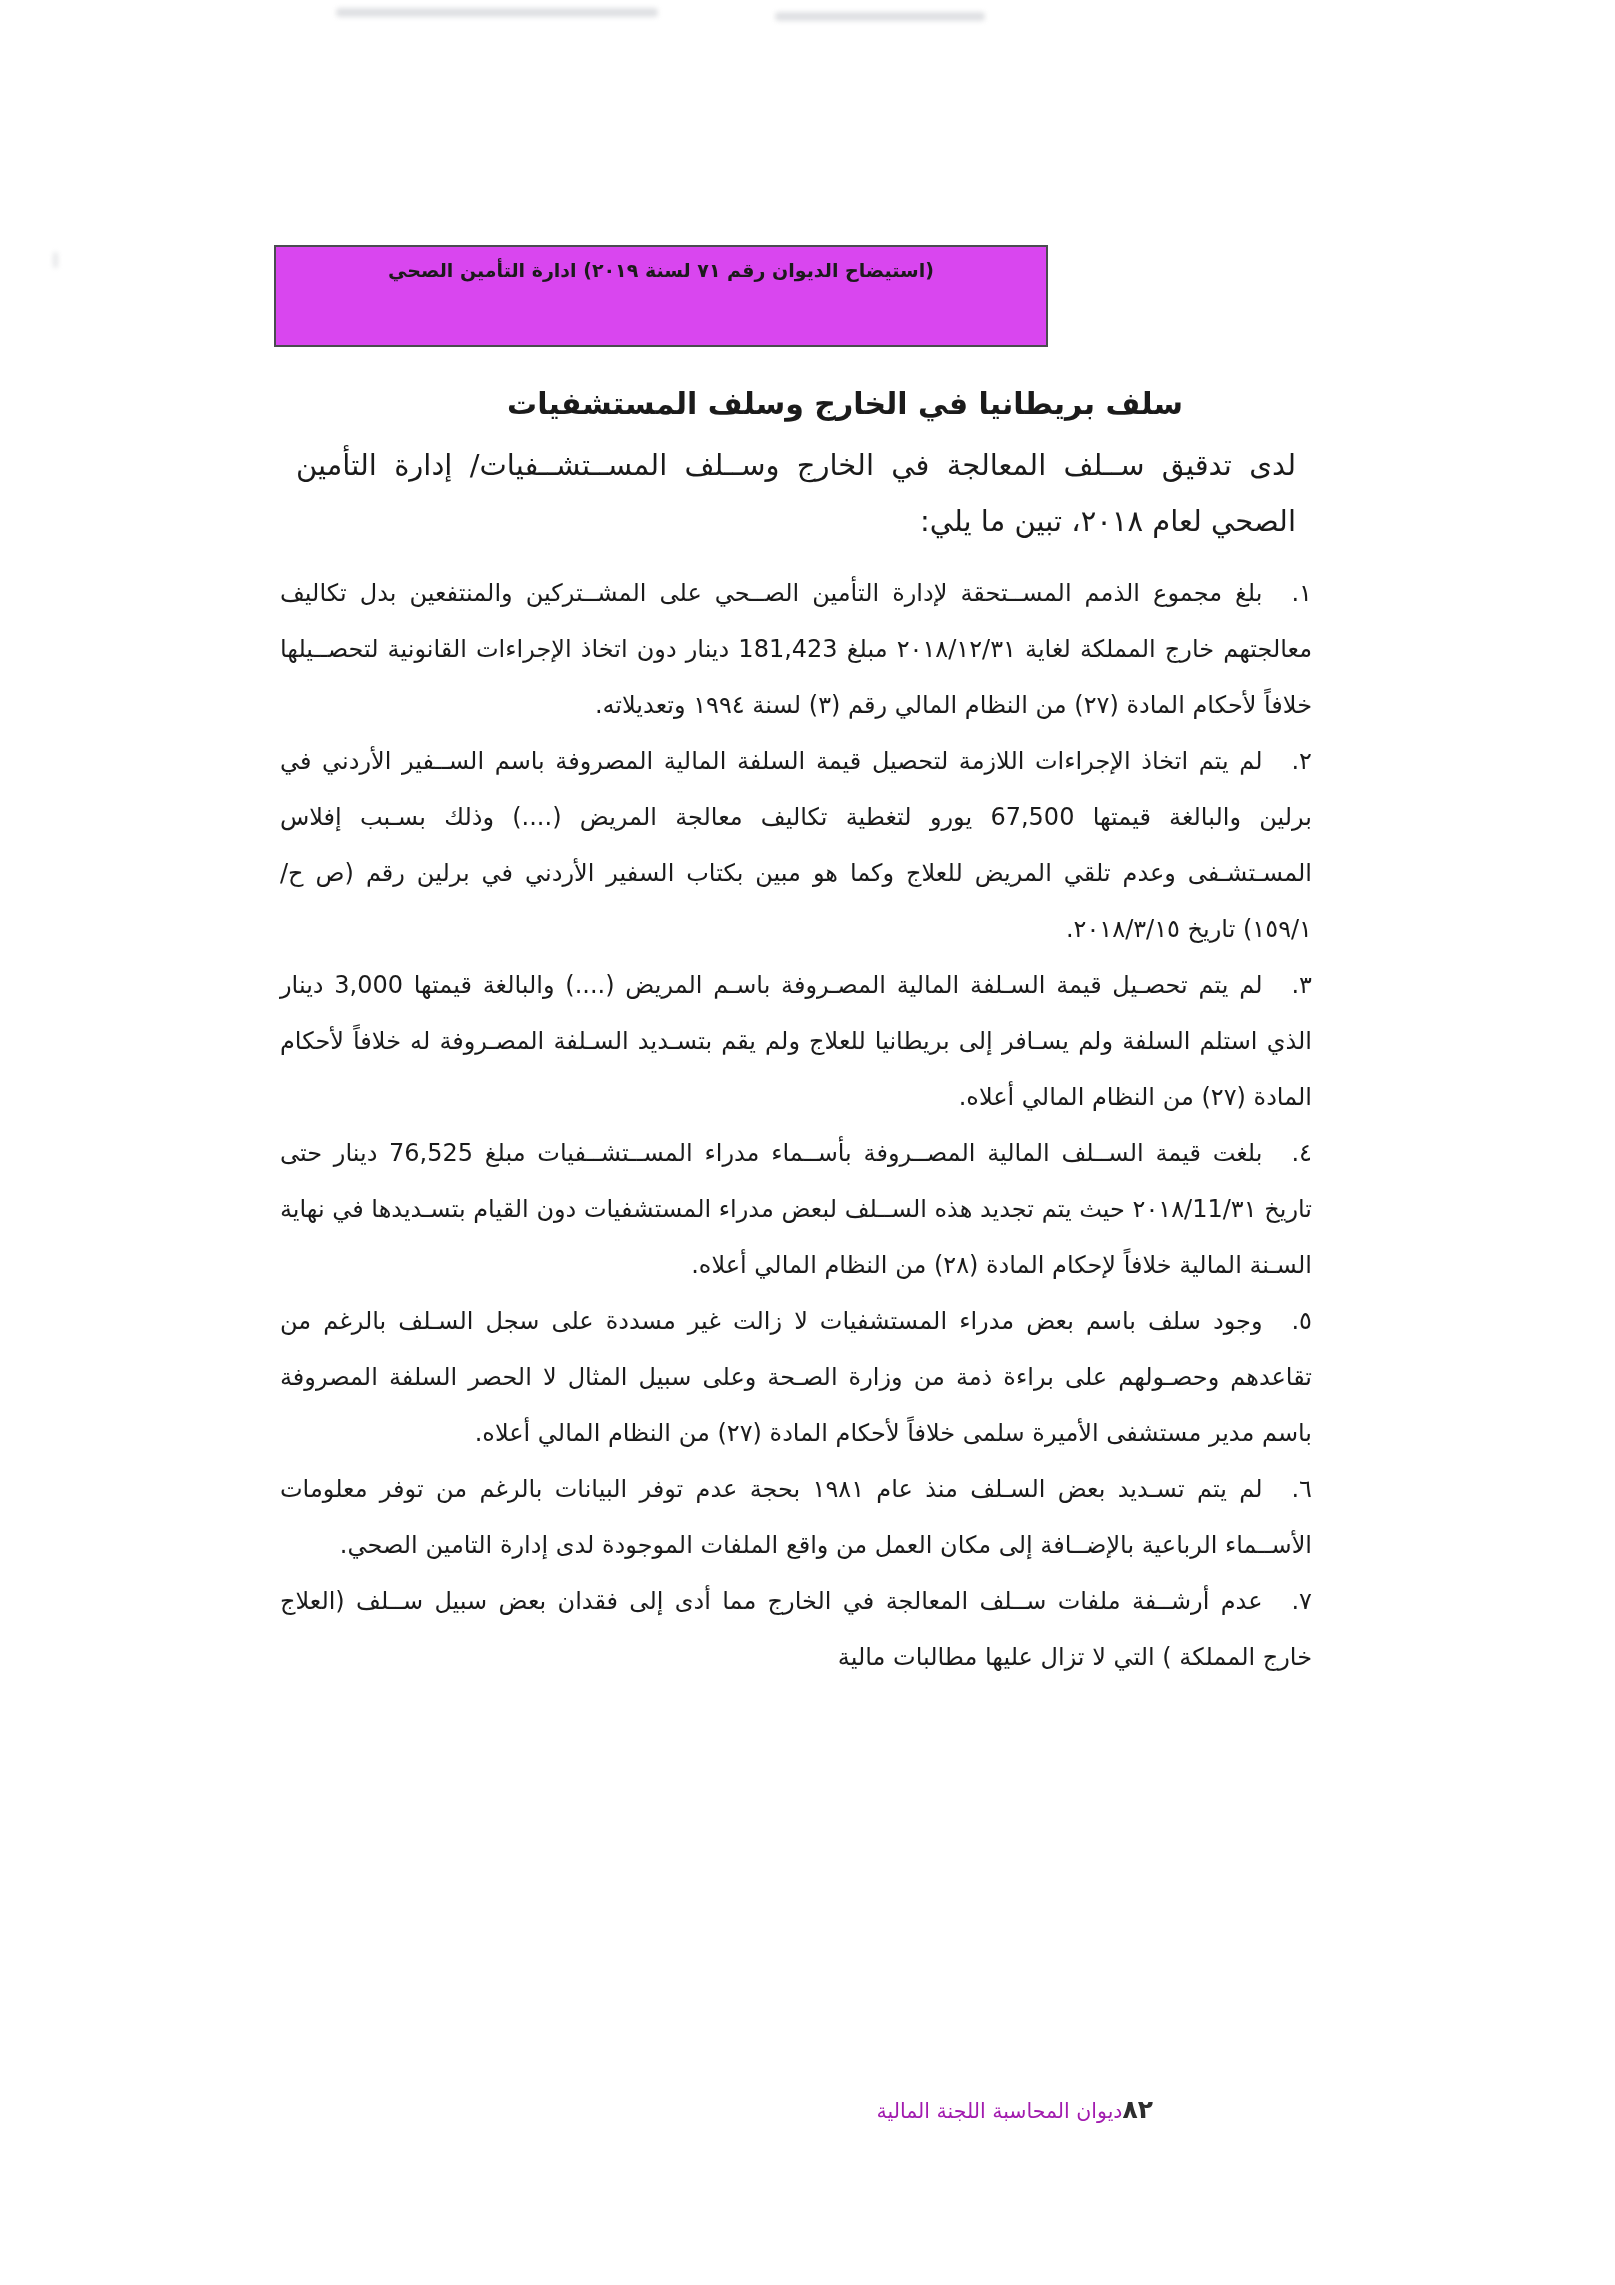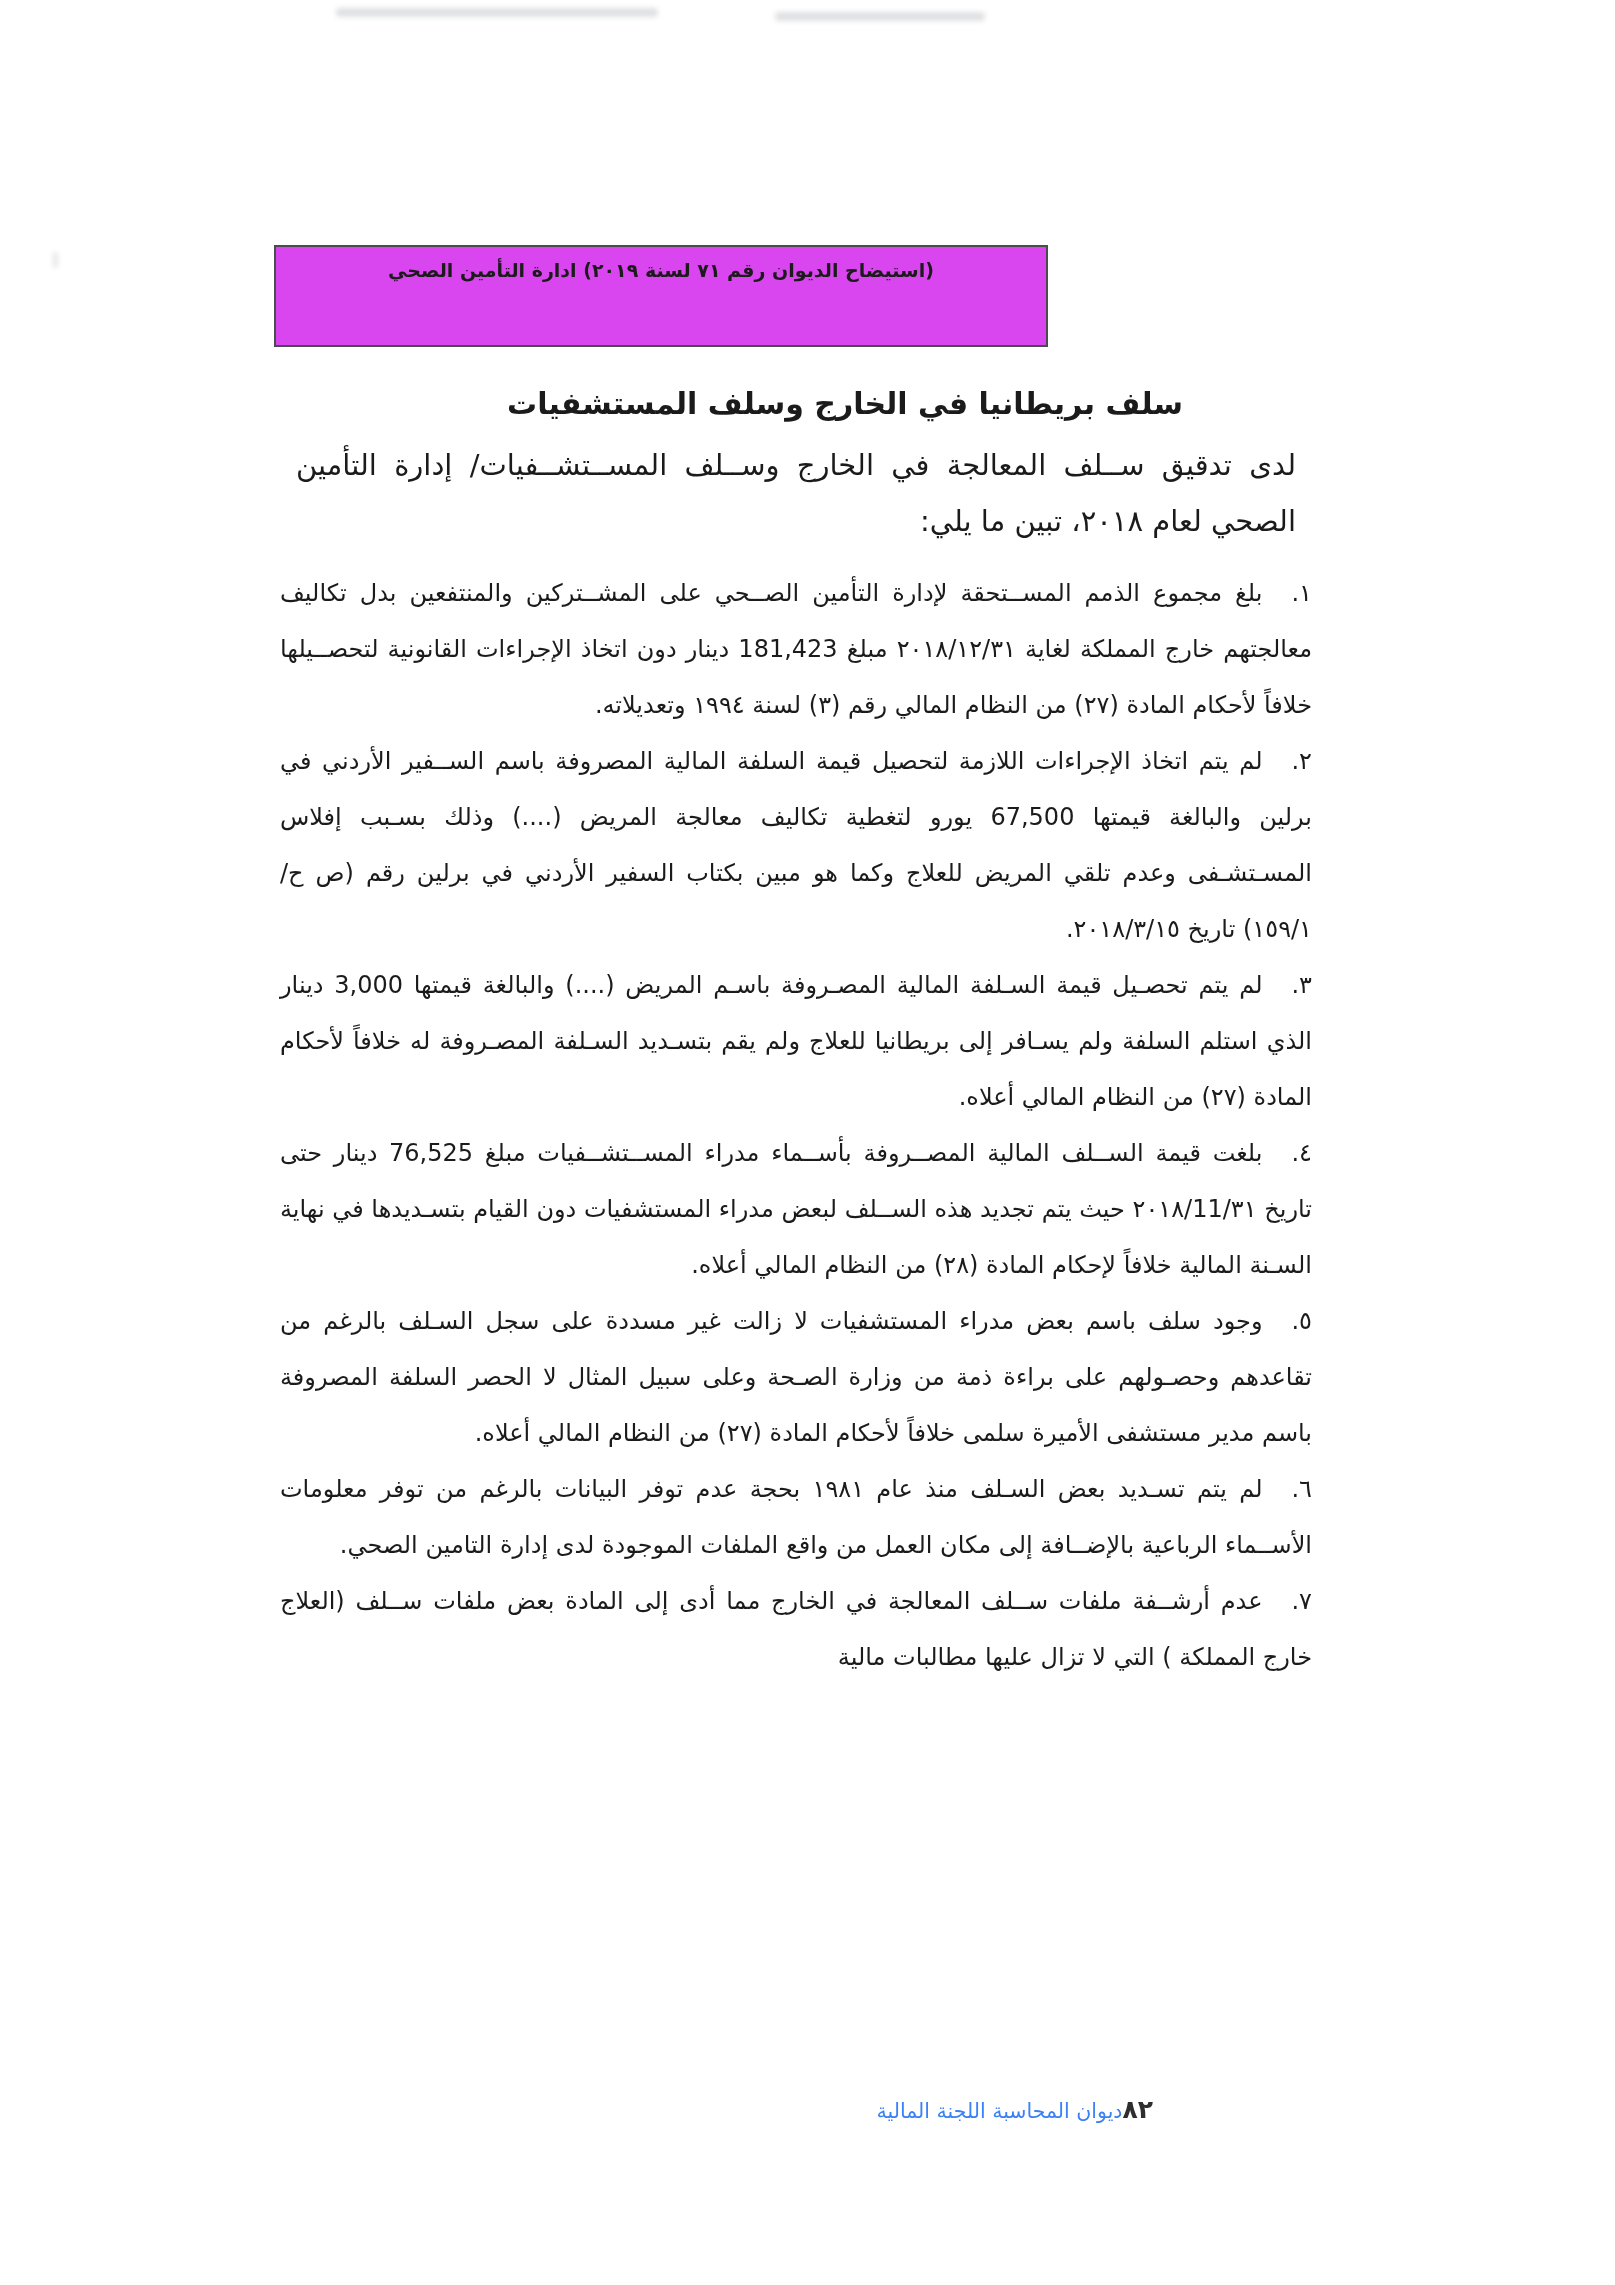--- a/index.html
+++ b/index.html
@@ -88,21 +88,21 @@
     direction: rtl;
     white-space: nowrap;
   }
   .page-footer .pagenum {
     color: #2e2e2e;
     font-weight: bold;
     font-size: 25px;
     letter-spacing: 2px;
   }
   .page-footer .footer-text {
-    color: #3b82f6;
+    color: #a21caf;
     font-size: 20.5px;
     letter-spacing: 8.8px;
   }
 </style>
 </head>
 <body>
 
 <div class="page">
 
   <div class="scan-artifact art1"></div>
@@ -132,21 +132,21 @@
       <li class="finding">
         <span class="num">٤.</span><span class="txt">بلغت قيمة الســلف المالية المصــروفة بأســماء مدراء المســتشــفيات مبلغ 76,525 دينار حتى تاريخ ٢٠١٨/11/٣١ حيث يتم تجديد هذه الســلف لبعض مدراء المستشفيات دون القيام بتسـديدها في نهاية السـنة المالية خلافاً لإحكام المادة (٢٨) من النظام المالي أعلاه.</span>
       </li>
       <li class="finding">
         <span class="num">٥.</span><span class="txt">وجود سلف باسم بعض مدراء المستشفيات لا زالت  غير مسددة على سجل السـلف بالرغم من تقاعدهم وحصـولهم على براءة ذمة من وزارة الصـحة وعلى سبيل المثال لا الحصر السلفة المصروفة باسم مدير مستشفى الأميرة سلمى خلافاً لأحكام المادة (٢٧) من النظام المالي أعلاه.</span>
       </li>
       <li class="finding">
         <span class="num">٦.</span><span class="txt">لم يتم تسـديد بعض السـلف منذ عام ١٩٨١ بحجة عدم توفر البيانات بالرغم من توفر معلومات الأســماء الرباعية بالإضــافة إلى مكان العمل من واقع الملفات الموجودة لدى إدارة التامين الصحي.</span>
       </li>
       <li class="finding">
-        <span class="num">٧.</span><span class="txt">عدم أرشــفة ملفات ســلف المعالجة في الخارج مما أدى إلى المادة بعض ملفات ســلف (العلاج خارج المملكة ) التي لا تزال عليها مطالبات مالية</span>
+        <span class="num">٧.</span><span class="txt">عدم أرشــفة ملفات ســلف المعالجة في الخارج مما أدى إلى فقدان بعض سبيل ســلف (العلاج خارج المملكة ) التي لا تزال عليها مطالبات مالية</span>
       </li>
     </ol>
 
   </div>
 
   <div class="page-footer">
     <span class="pagenum">٨٢</span><span class="footer-text">ديوان المحاسبة اللجنة المالية</span>
   </div>
 
 </div>

